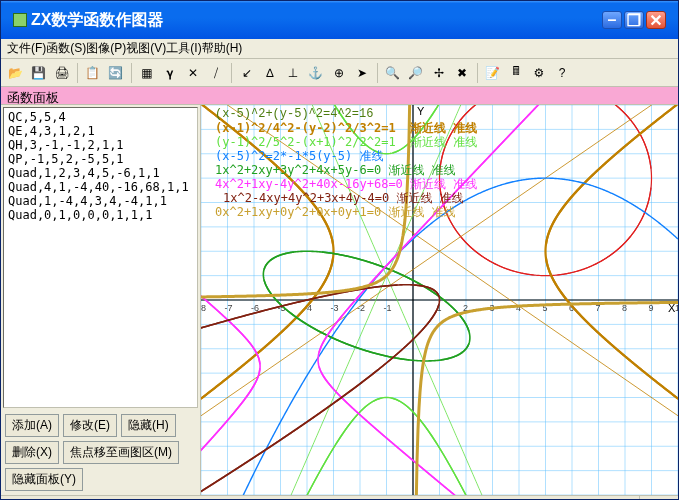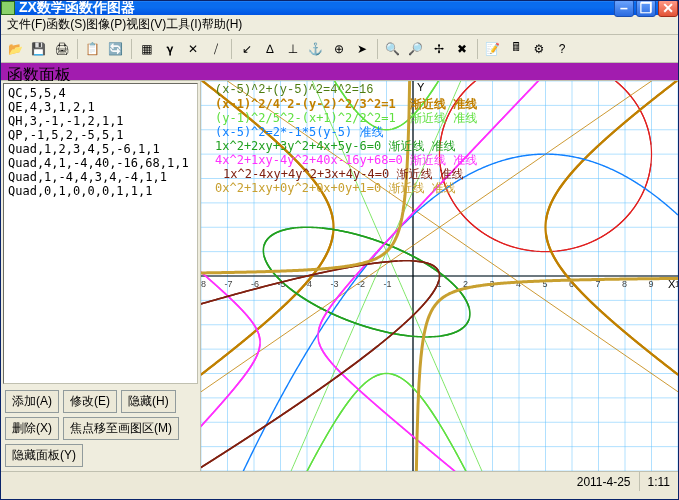--- a/index.html
+++ b/index.html
@@ -1,29 +1,29 @@
 <!DOCTYPE html>
 <html><head>
 <meta charset="utf-8">
 <style>
   * { box-sizing: border-box; margin: 0; padding: 0; }
   body { font-family: "Microsoft YaHei", SimSun, sans-serif; font-size: 12px; background: #ece9d8; width: 679px; height: 500px; overflow: hidden; border: 1px solid #0a246a; }
-  .titlebar { height: 14px; background: linear-gradient(to bottom, #3a95ff 0%, #0a6cee 6%, #0a6cee 45%, #0054e3 100%); color: #fff; display: flex; align-items: center; padding: 0 0; font-size: 14px; font-weight: bold; }
+  .titlebar { height: 38px; background: linear-gradient(to bottom, #3a95ff 0%, #0a6cee 6%, #0a6cee 45%, #0054e3 100%); color: #fff; display: flex; align-items: center; padding: 0 12px; font-size: 16px; font-weight: bold; }
   .titlebar .app-icon { width:14px; height:14px; background:#8ad16a; border:1px solid #2d6e1a; margin-right:4px; }
   .titlebar .title-text { flex: 1; }
   .winbtns { display:flex; gap:2px; }
   .winbtn { width:20px; height:18px; background: linear-gradient(to bottom,#6fa7ff,#2a6be0); border:1px solid #1b4fb0; border-radius:3px; color:#fff; display:flex; align-items:center; justify-content:center; font-weight:bold; font-family: Arial; }
   .winbtn.close { background: linear-gradient(to bottom,#ff9d8b,#e25336); border-color:#a02f1b;}
   .menubar { height:20px; background:#efedde; display:flex; align-items:center; padding:0 6px; gap:0; border-bottom:1px solid #c0c0b0; }
   .menubar span:first-letter {}
   .menubar span { cursor:default; }
   .toolbar { height:28px; background:#efedde; display:flex; align-items:center; padding:0 4px; border-bottom:1px solid #c0c0b0; gap:1px; }
   .tbtn { width:22px; height:22px; display:flex; align-items:center; justify-content:center; border:1px solid transparent; }
   .tsep { width:1px; height:20px; background:#c0c0b0; margin:0 3px; }
-  .panelhdr { height:18px; background:#a21caf; padding:2px 6px; border-bottom:1px solid #c0c0b0; font-size:16px;}
+  .panelhdr { height:18px; background:#f9a8d4; padding:2px 6px; border-bottom:1px solid #c0c0b0; font-size:13px;}
   .main { display:flex; height:390px; }
   .sidebar { width:200px; display:flex; flex-direction:column; border-right:1px solid #c0c0b0; background:#efedde;}
   .funclist { flex:1; background:#fff; border:1px inset #c0c0b0; margin:2px; padding:2px 4px; font-family:Consolas,monospace; font-size:12px; line-height:14px; overflow:auto;}
   .sbbtns { padding:4px; display:flex; flex-wrap:wrap; gap:4px;}
   .sbbtns button { font-size:12px; padding:2px 6px; background:#ece9d8; border:1px solid #919b9c; white-space:nowrap;}
   .plot { flex:1; position:relative; background:#fff; overflow:hidden; }
   svg.graph { position:absolute; left:0; top:0; }
   .eqtext { position:absolute; left:14px; top:2px; font-family:Consolas,monospace; font-size:12px; line-height:14px;}
   .eqtext div { white-space:pre; }
   .statusbar { height:20px; background:#ece9d8; border-top:1px solid #c0c0b0; display:flex; align-items:center; font-size:12px;}

